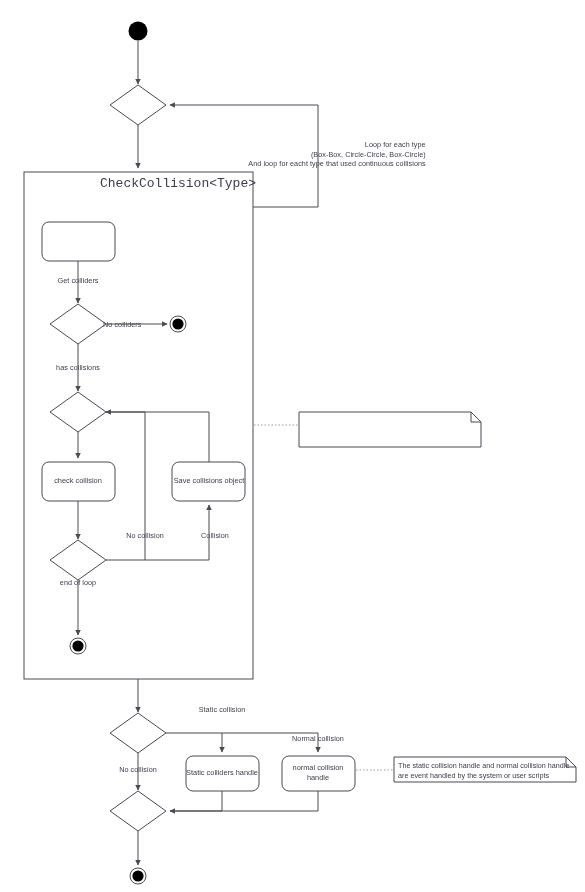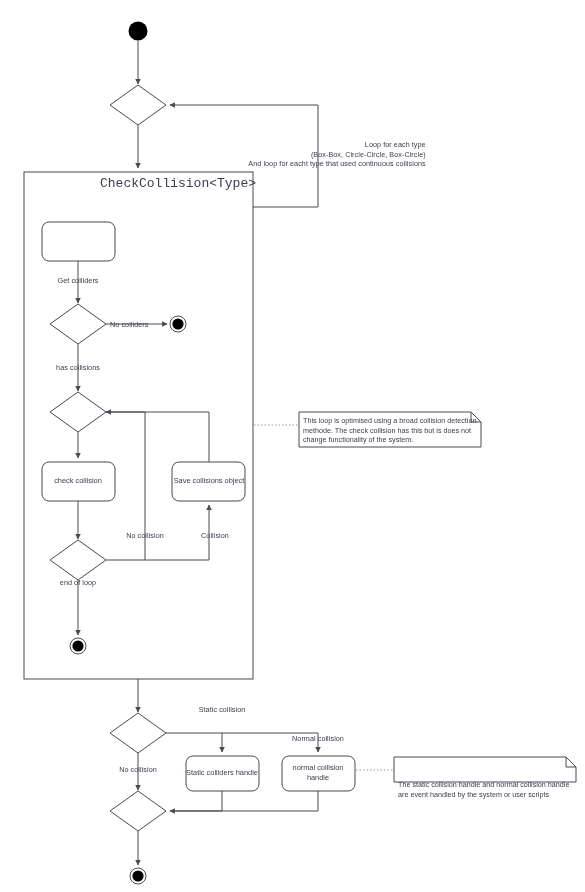--- a/index.html
+++ b/index.html
@@ -167,45 +167,42 @@
   </svg>
 
   <div class="frame-title" style="left:100px; top:176px;">CheckCollision&lt;Type&gt;</div>
 
   <div class="lbl ctr" style="left:337px; top:140px;">Loop for each type
 (Box-Box, Circle-Circle, Box-Circle)
 And loop for eacht type that used continuous collisions</div>
 
   <div class="node-label" style="left:78px; top:241px;margin-top:40px;">Get colliders</div>
 
-  <div class="lbl" style="left:110px; top:320px;">No colliders</div>
+  <div class="lbl" style="left:103px; top:320px;">No colliders</div>
 
   <div class="lbl ctr" style="left:78px; top:363px;">has collisions</div>
 
   <div class="node-label" style="left:78px; top:481px;text-align:right;">check collision</div>
 
   <div class="node-label" style="left:209px; top:481px;">Save collisions object</div>
 
   <div class="lbl ctr" style="left:145px; top:531px;">No collision</div>
 
   <div class="lbl ctr" style="left:215px; top:531px;">Collision</div>
 
   <div class="lbl ctr" style="left:78px; top:578px;">end of loop</div>
 
-  <div class="note-text" style="left:303px; top:416px; width:176px;">This loop is optimised using a broad collision detection
-methode. The check collision has this but is does not
-change functionality of the system.</div>
 
   <div class="lbl ctr" style="left:222px; top:705px;">Static collision</div>
 
   <div class="lbl ctr" style="left:318px; top:734px;">Normal collision</div>
 
   <div class="lbl ctr" style="left:138px; top:765px;">No collision</div>
 
   <div class="node-label" style="left:222px; top:773px;">Static colliders handle</div>
 
   <div class="node-label" style="left:318px; top:773px;">normal collision
 handle</div>
 
-  <div class="note-text" style="left:398px; top:780px; width:176px;">The static collision handle and normal collision handle
+  <div class="note-text" style="left:398px; top:761px; width:176px;">The static collision handle and normal collision handle
 are event handled by the system or user scripts</div>
 
 </div>
 
 </body></html>

